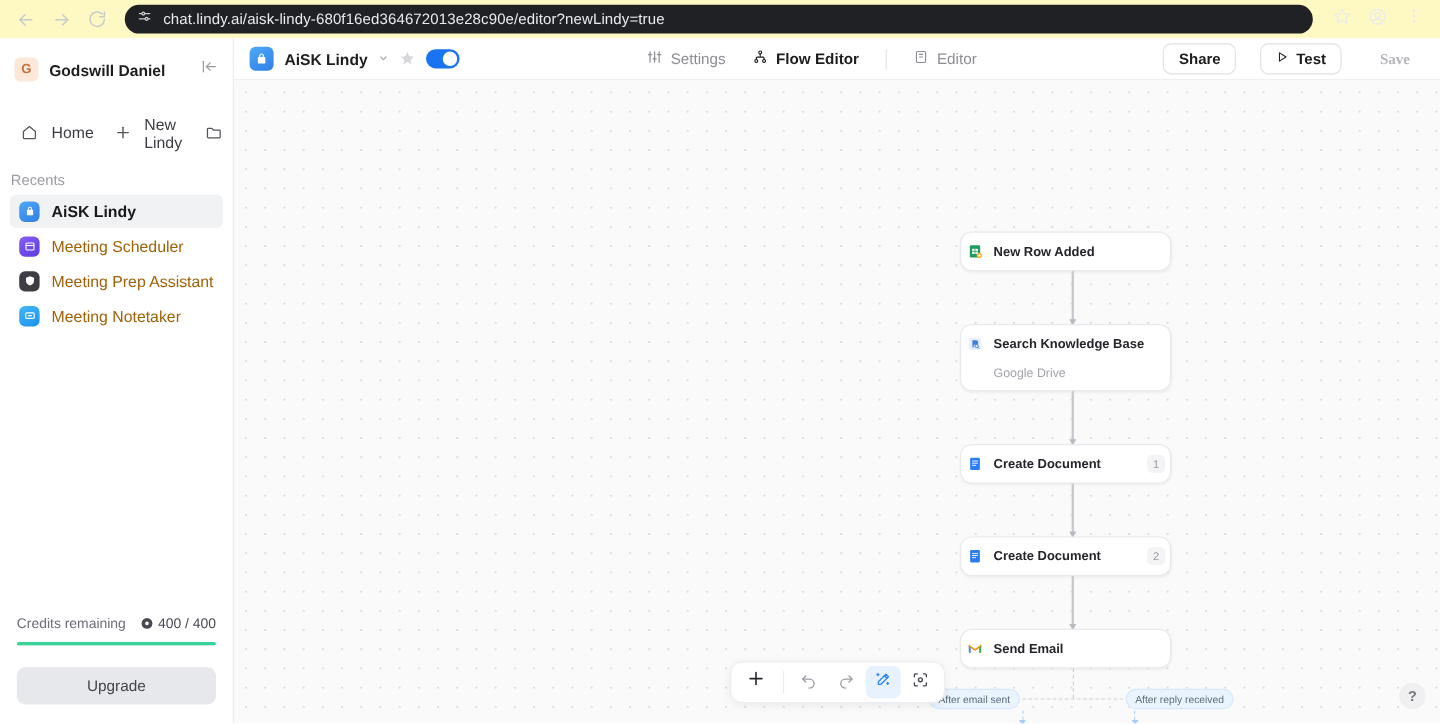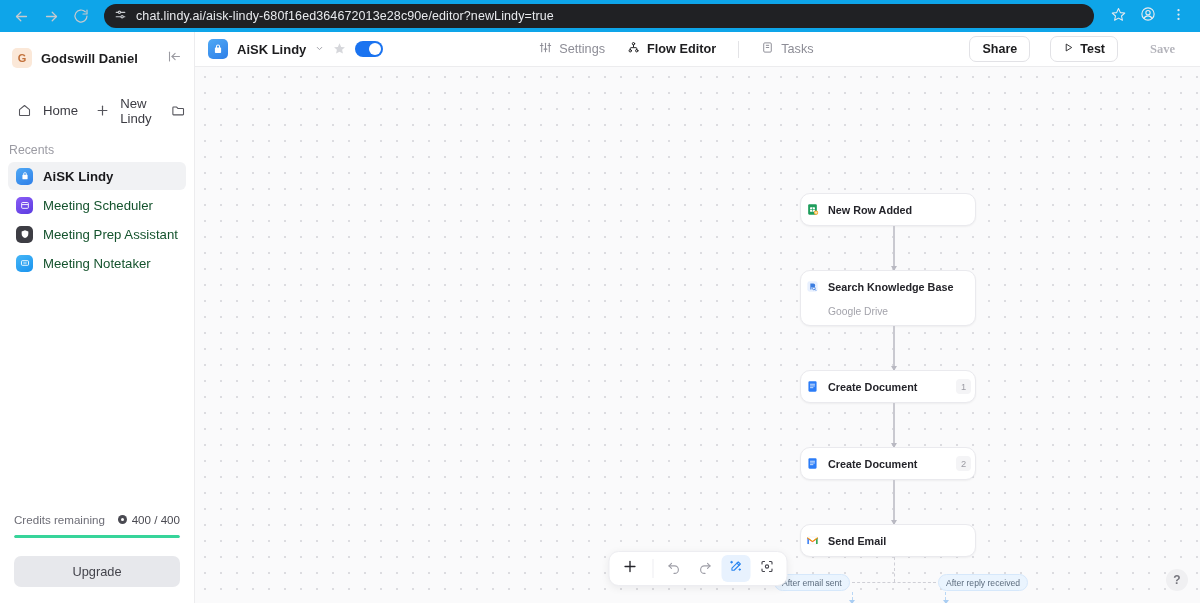--- a/index.html
+++ b/index.html
@@ -4,21 +4,21 @@
 <style>
   * { box-sizing: border-box; margin: 0; padding: 0; }
   html, body {
     width: 1200px; height: 603px;
     font-family: "Liberation Sans", sans-serif;
     overflow: hidden;
     background: #fff;
   }
   
   .browser-bar {
-    height: 32px; background: #0ea5e9; display: flex; align-items: center;
+    height: 32px; background: #fef9c3; display: flex; align-items: center;
     padding: 0 8px; gap: 4px;
   }
   .nav-btn {
     width: 26px; height: 26px; display: flex; align-items: center; justify-content: center;
     color: #c8cace; border-radius: 50%;
   }
   .nav-btn svg { display:block; }
   .omnibox {
     flex: 1; height: 24px; background: #202124; border-radius: 13px;
     display: flex; align-items: center; padding: 0 10px; gap: 9px;
@@ -54,21 +54,21 @@
     height: 29px; display: flex; align-items: center; gap: 10px; padding: 0 8px;
     border-radius: 6px; font-size: 13.2px; color: #3c3c43; cursor: default;
   }
   .sb-item .ic { width: 17px; height: 17px; display: flex; align-items: center; justify-content: center; color: #55555c; }
   .sb-section-label {
     font-size: 12.3px; color: #9b9ba3; padding: 0 9px; margin: 18px 0 5px 0;
   }
   .sb-recents { padding: 0 8px; display: flex; flex-direction: column; gap: 1px; }
   .sb-rec {
     height: 28px; display: flex; align-items: center; gap: 10px; padding: 0 8px;
-    border-radius: 6px; font-size: 13.2px; color: #14532d;
+    border-radius: 6px; font-size: 13.2px; color: #a16207;
   }
   .sb-rec.active { background: #f1f2f4; color: #19191c; font-weight: 600; }
   .app-icon { width: 17px; height: 17px; border-radius: 5px; display:flex; align-items:center; justify-content:center; flex-shrink:0; }
   .ai-blue  { background: linear-gradient(150deg,#4fa9f5,#2f7fe8); }
   .ai-purple{ background: linear-gradient(150deg,#8a5cf6,#5b3ce0); }
   .ai-cyan  { background: linear-gradient(150deg,#45b6f7,#1a93ee); }
   .ai-dark  { background: #3d3d44; }
   .sb-foot { margin-top: auto; padding: 0 14px 16px 14px; }
   .credits-row { display: flex; align-items: center; justify-content: space-between; font-size: 11.6px; color: #6d6d76; }
   .credits-val { display:flex; align-items:center; gap:5px; color:#4a4a52; }
@@ -389,21 +389,21 @@
         </div>
         <div class="tb-sep"></div>
         <div class="tb-tab">
           <span>
             <svg width="13" height="13" viewBox="0 0 24 24" fill="none" stroke="currentColor" stroke-width="1.8" stroke-linejoin="round">
                 <rect x="5" y="3.5" width="14" height="17" rx="2"></rect>
                 <line x1="9" y1="8" x2="15" y2="8"></line>
                 <line x1="9" y1="12" x2="15" y2="12"></line>
               </svg>
           </span>
-          <span>Tasks</span>
+          <span>Editor</span>
         </div>
       </div>
 
       <div class="tb-right">
         <button class="btn">Share</button>
         <button class="btn">
           <span>
             <svg width="11" height="11" viewBox="0 0 24 24" fill="none" stroke="currentColor" stroke-width="1.9" stroke-linejoin="round">
                 <polygon points="7 4.5 19 12 7 19.5"></polygon>
               </svg>

